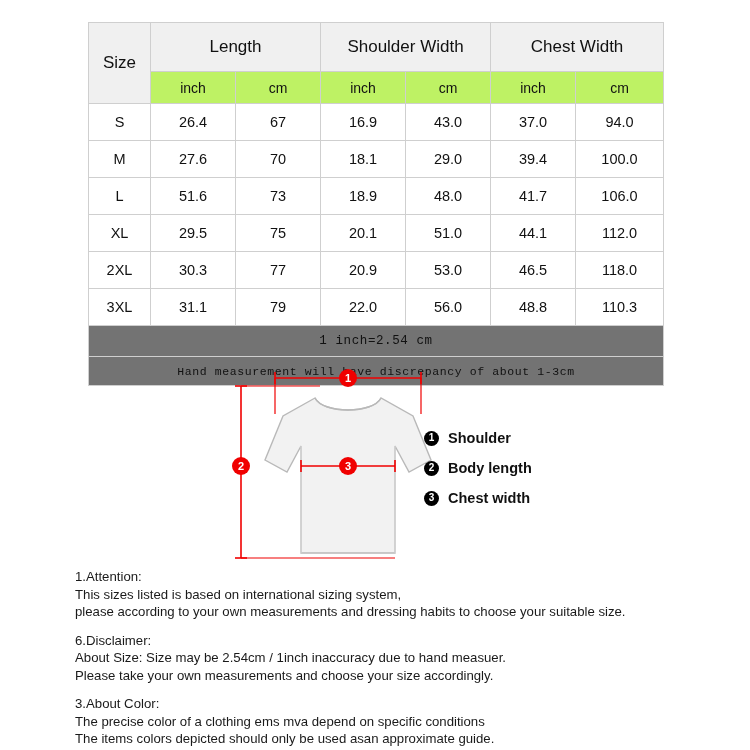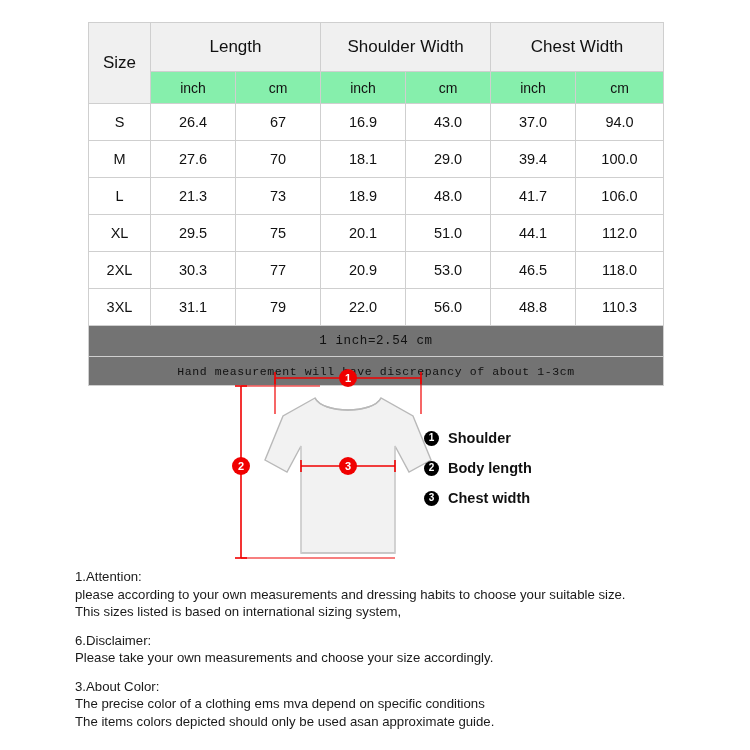--- a/index.html
+++ b/index.html
@@ -35,21 +35,21 @@
     font-weight: normal;
     color: #111;
   }
   .hdr-row th {
     background: #f0f0f0;
     height: 46px;
     font-size: 17px;
     font-weight: bold;
   }
   .unit-row td {
-    background: #86efac;
+    background: #bef264;
     height: 29px;
     font-size: 14px;
   }
   .data-row td {
     height: 34px;
     font-size: 14.5px;
     background: #ffffff;
   }
   .note-row td {
     height: 28px;
@@ -162,21 +162,21 @@
         <td>M</td>
         <td>27.6</td>
         <td>70</td>
         <td>18.1</td>
         <td>29.0</td>
         <td>39.4</td>
         <td>100.0</td>
       </tr>
       <tr class="data-row">
         <td>L</td>
-        <td>21.3</td>
+        <td>51.6</td>
         <td>73</td>
         <td>18.9</td>
         <td>48.0</td>
         <td>41.7</td>
         <td>106.0</td>
       </tr>
       <tr class="data-row">
         <td>XL</td>
         <td>29.5</td>
         <td>75</td>
@@ -270,25 +270,26 @@
   </div>
   <div class="legend-item">
     <span class="legend-bullet">3</span>
     <span>Chest width</span>
   </div>
 </div>
 
 <div class="notes">
   <div class="block">
     <p>1.Attention:</p>
+    <p>This sizes listed is based on international sizing system,</p>
     <p>please according to your own measurements and dressing habits to choose your suitable size.</p>
-    <p>This sizes listed is based on international sizing system,</p>
   </div>
   <div class="block">
     <p>6.Disclaimer:</p>
+    <p>About Size: Size may be 2.54cm / 1inch inaccuracy due to hand measuer.</p>
     <p>Please take your own measurements and choose your size accordingly.</p>
   </div>
   <div class="block">
     <p>3.About Color:</p>
     <p>The precise color of a clothing ems mva depend on specific conditions</p>
     <p>The items colors depicted should only be used asan approximate guide.</p>
   </div>
 </div>
 
 </body></html>

